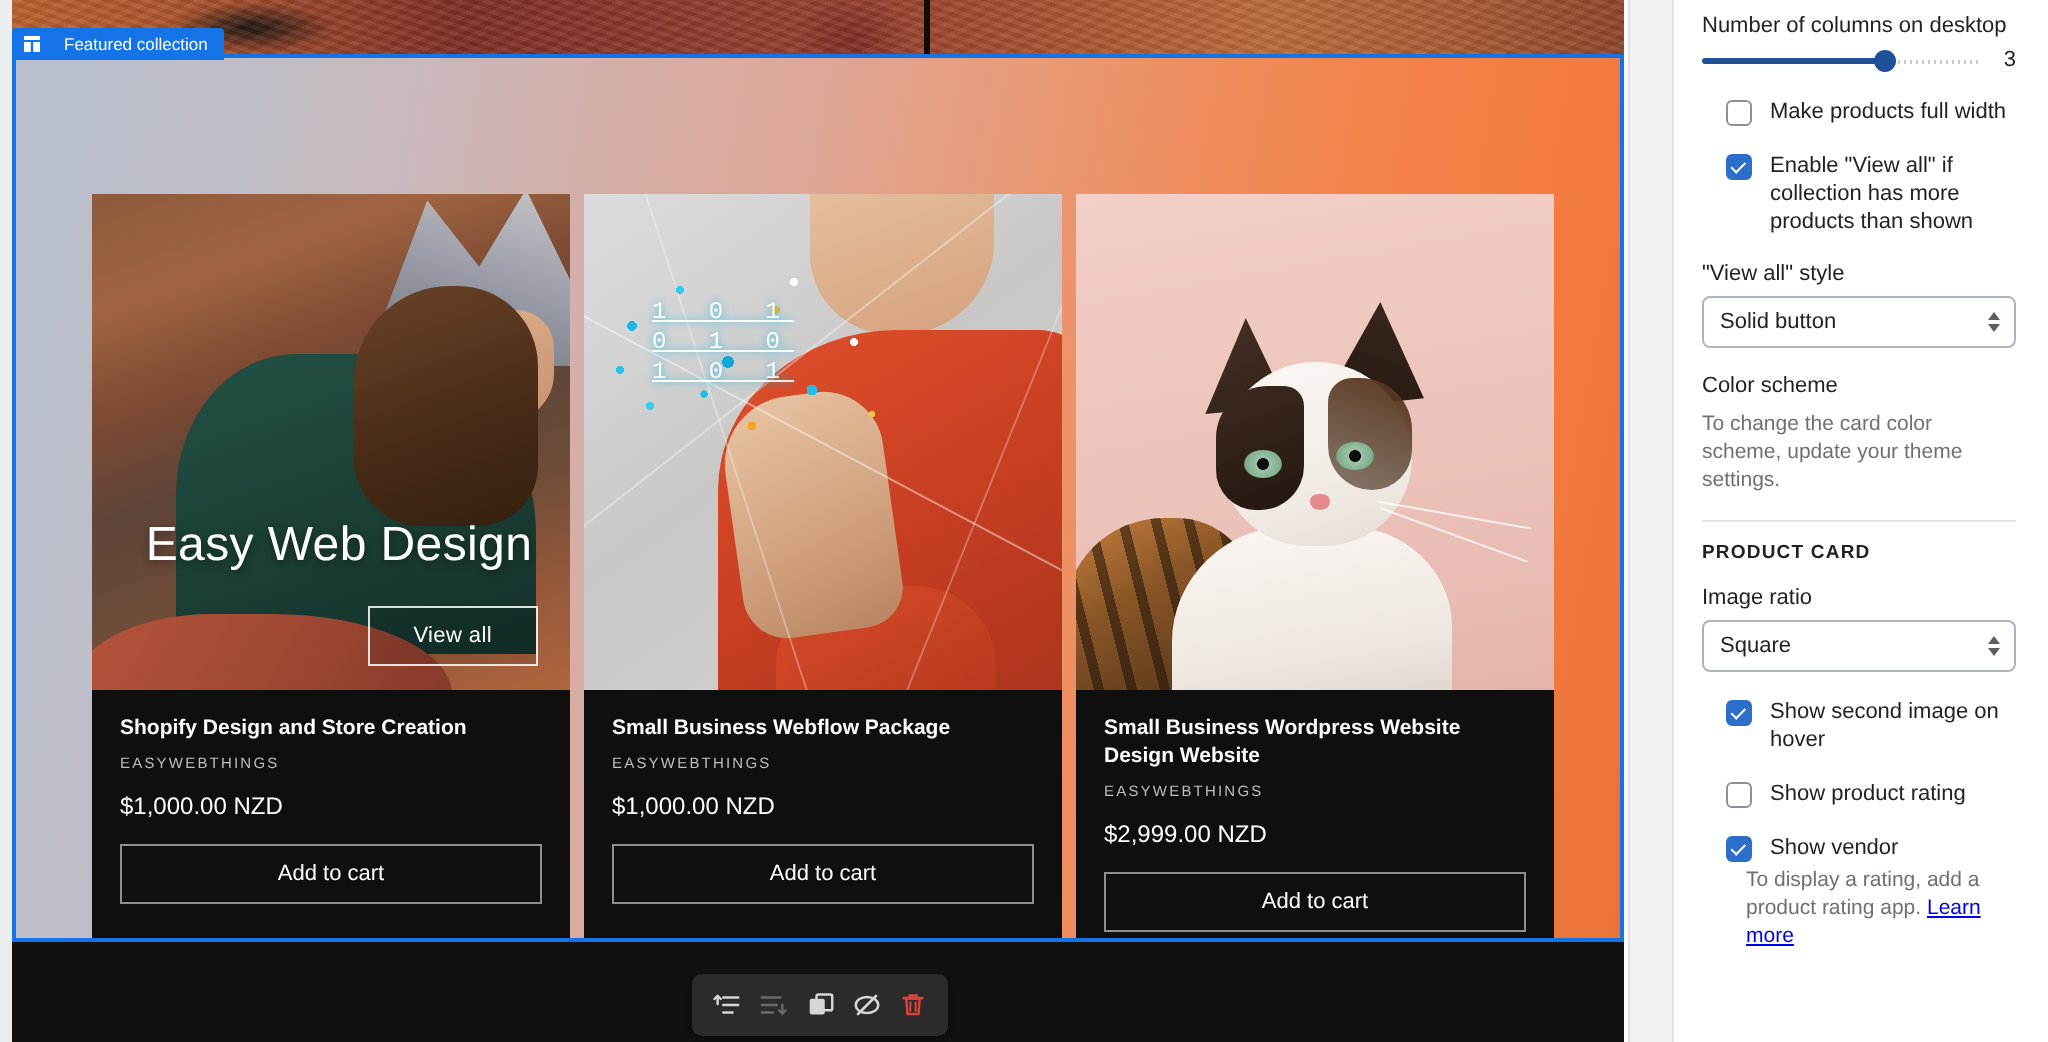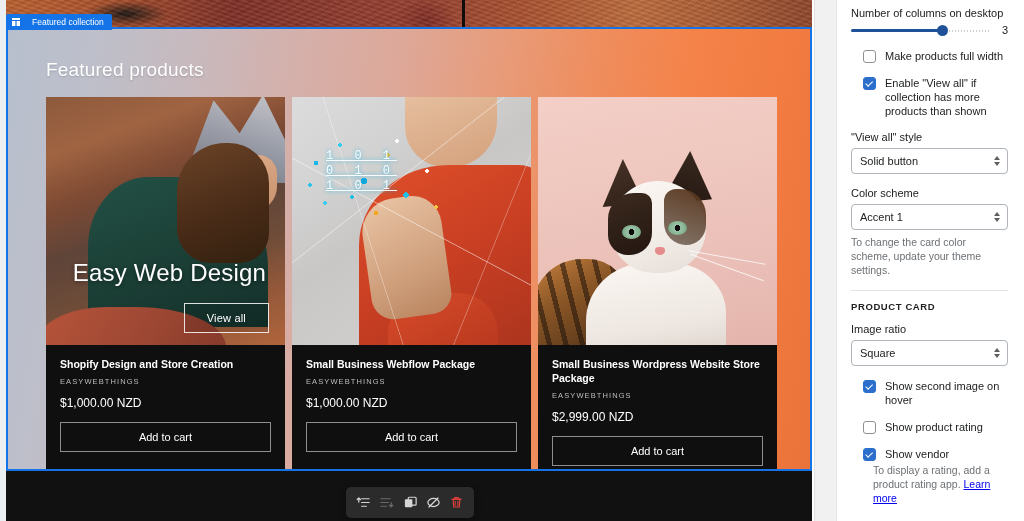--- a/index.html
+++ b/index.html
@@ -372,21 +372,20 @@
 
     <div class="preview-frame">
 
       <div class="hero-strip">
         <div class="hero-grain"></div>
       </div>
 
       <div class="section-wrap">
         <div class="section-bg"></div>
 
-        <div class="section-title">Featured products</div>
 
         <div class="grid">
 
           <div class="card">
             <div class="card-media">
               <div class="img-canyon">
                 <div class="mount"></div>
                 <div class="body"></div>
                 <div class="arm"></div>
                 <div class="hair"></div>
@@ -439,21 +438,21 @@
                 <div class="patch-l"></div>
                 <div class="patch-r"></div>
                 <div class="eye-l"></div>
                 <div class="eye-r"></div>
                 <div class="nose"></div>
                 <div class="whisker"></div>
                 <div class="whisker w2"></div>
               </div>
             </div>
             <div class="card-info">
-              <div class="p-title">Small Business Wordpress Website Store Package</div>
+              <div class="p-title">Small Business Wordpress Website Design Website</div>
               <div class="p-vendor">EASYWEBTHINGS</div>
               <div class="p-price">$2,999.00 NZD</div>
               <div class="add-btn">Add to cart</div>
             </div>
           </div>
 
         </div>
       </div>
 
       <div class="badge">
@@ -536,27 +535,20 @@
     <div class="select">
       <span>Solid button</span>
       <span class="caret">
           <i class="up"></i>
           <i class="dn"></i>
         </span>
     </div>
 
 
     <div class="field-label mt12">Color scheme</div>
-    <div class="select">
-      <span>Accent 1</span>
-      <span class="caret">
-          <i class="up"></i>
-          <i class="dn"></i>
-        </span>
-    </div>
     <div class="helper">To change the card color scheme, update your theme settings.</div>
 
     <div class="divider"></div>
 
     <div class="group-title">PRODUCT CARD</div>
 
     <div class="field-label">Image ratio</div>
     <div class="select">
       <span>Square</span>
       <span class="caret">

